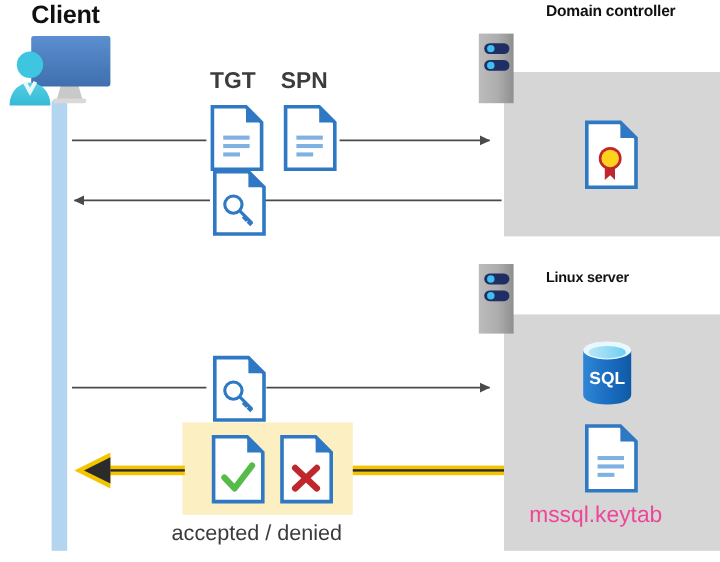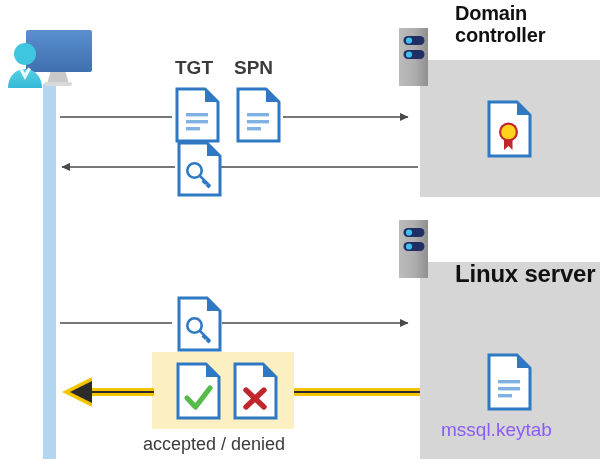--- a/index.html
+++ b/index.html
@@ -23,40 +23,40 @@
 
   
   .title{
     position:absolute;
     font-weight:bold;
     color:#111111;
     line-height:1.12;
     letter-spacing:-0.2px;
   }
   #client-title{ left:26px; top:1px; font-size:21px; }
-  #dc-title{ left:455px; top:2px; font-size:20px; width:140px;}
-  #linux-title{ left:455px; top:225px; font-size:24px;margin-top:36px; }
+  #dc-title{ left:455px; top:2px; font-size:13px; width:140px;}
+  #linux-title{ left:455px; top:225px; font-size:12px; }
 
   
   .doclabel{
     position:absolute;
     font-size:19px;
     color:#3c3c3c;
     letter-spacing:0px;
     font-weight:bold;
   }
   #lbl-tgt{left:175px;top:57px;}
   #lbl-spn{left:234px;top:57px;text-align:right;}
   #lbl-accepted{
     position:absolute;left:143px;top:434px;
     font-size:18px;color:#3b3b3b;white-space:nowrap;
   }
   #lbl-keytab{
     position:absolute;left:441px;top:419px;
-    font-size:19px;color:#8b5cf6;white-space:nowrap;
+    font-size:19px;color:#ec4899;white-space:nowrap;
   }
 
   
   #lifeline{
     position:absolute;left:43px;top:84px;width:13px;height:375px;
     background:#b4d5f0;
   }
 
   
   #highlight{
@@ -137,20 +137,21 @@
       </defs>
       <rect x="22" y="6" width="66" height="42" rx="2" fill="url(#scr)"></rect>
 
       <circle cx="21" cy="30" r="11" fill="#3ec6e0"></circle>
 
       <path d="M4,64 C4,52 12,45 21,45 C30,45 38,52 38,64 Z" fill="url(#bodyg)"></path>
 
       <path d="M15,45 L21,56 L27,45 L24,43.5 L21,49 L18,43.5 Z" fill="#eaf7fb"></path>
     </svg>
   </div>
+  <div class="title" id="client-title">Client</div>
 
   <div class="iconwrap" style="left:399px;top:28px;width:36px;height:58px;">
     <svg class="icon" viewBox="0 0 36 58" width="36" height="58">
       <defs>
         <linearGradient id="srvg1" x1="0" y1="0" x2="1" y2="0">
           <stop offset="0" stop-color="#bcbcbc"></stop>
           <stop offset="0.55" stop-color="#adadad"></stop>
           <stop offset="1" stop-color="#8f8f8f"></stop>
         </linearGradient>
       </defs>
@@ -227,20 +228,39 @@
       <path d="M2,2 L30,2 L43,15 L43,56 L2,56 Z" fill="#ffffff" stroke="#2f78c4" stroke-width="3"></path>
       <path d="M30,2 L43,15 L30,15 Z" fill="#2f78c4"></path>
 
       <path d="M17,37 L17,50 L21.5,46 L25.5,50 L25.5,37 Z" fill="#c0272d"></path>
 
       <circle cx="21.5" cy="32" r="9.5" fill="#c0272d"></circle>
       <circle cx="21.5" cy="32" r="7.3" fill="#ffd21e"></circle>
     </svg>
   </div>
 
+  <div class="iconwrap" style="left:480px;top:282px;width:52px;height:58px;">
+    <svg class="icon" viewBox="0 0 52 58" width="52" height="58">
+      <defs>
+        <linearGradient id="dbg" x1="0" y1="0" x2="1" y2="0">
+          <stop offset="0" stop-color="#2f86d6"></stop>
+          <stop offset="0.5" stop-color="#1b6ec2"></stop>
+          <stop offset="1" stop-color="#0f5aa6"></stop>
+        </linearGradient>
+        <linearGradient id="dbtop" x1="0" y1="0" x2="1" y2="0">
+          <stop offset="0" stop-color="#b9e7f8"></stop>
+          <stop offset="1" stop-color="#6fd0f2"></stop>
+        </linearGradient>
+      </defs>
+      <path d="M6,10 L6,47 C6,52 14,55 26,55 C38,55 46,52 46,47 L46,10 Z" fill="url(#dbg)"></path>
+      <ellipse cx="26" cy="10" rx="20" ry="7.5" fill="#e9f8ff"></ellipse>
+      <ellipse cx="26" cy="11.5" rx="15.5" ry="5.2" fill="url(#dbtop)"></ellipse>
+      <text x="26" y="38" text-anchor="middle" font-family="'Liberation Sans',sans-serif" font-size="14.5" font-weight="bold" fill="#ffffff">SQL</text>
+    </svg>
+  </div>
 
   <div class="iconwrap" style="left:487px;top:353px;width:45px;height:58px;">
     <svg class="icon" viewBox="0 0 45 58" width="45" height="58">
       <path d="M2,2 L30,2 L43,15 L43,56 L2,56 Z" fill="#ffffff" stroke="#2f78c4" stroke-width="3"></path>
       <path d="M30,2 L43,15 L30,15 Z" fill="#2f78c4"></path>
       <rect x="11" y="27" width="22" height="3.4" fill="#7fb2e3"></rect>
       <rect x="11" y="34" width="22" height="3.4" fill="#7fb2e3"></rect>
       <rect x="11" y="41" width="14" height="3.4" fill="#7fb2e3"></rect>
     </svg>
   </div>

